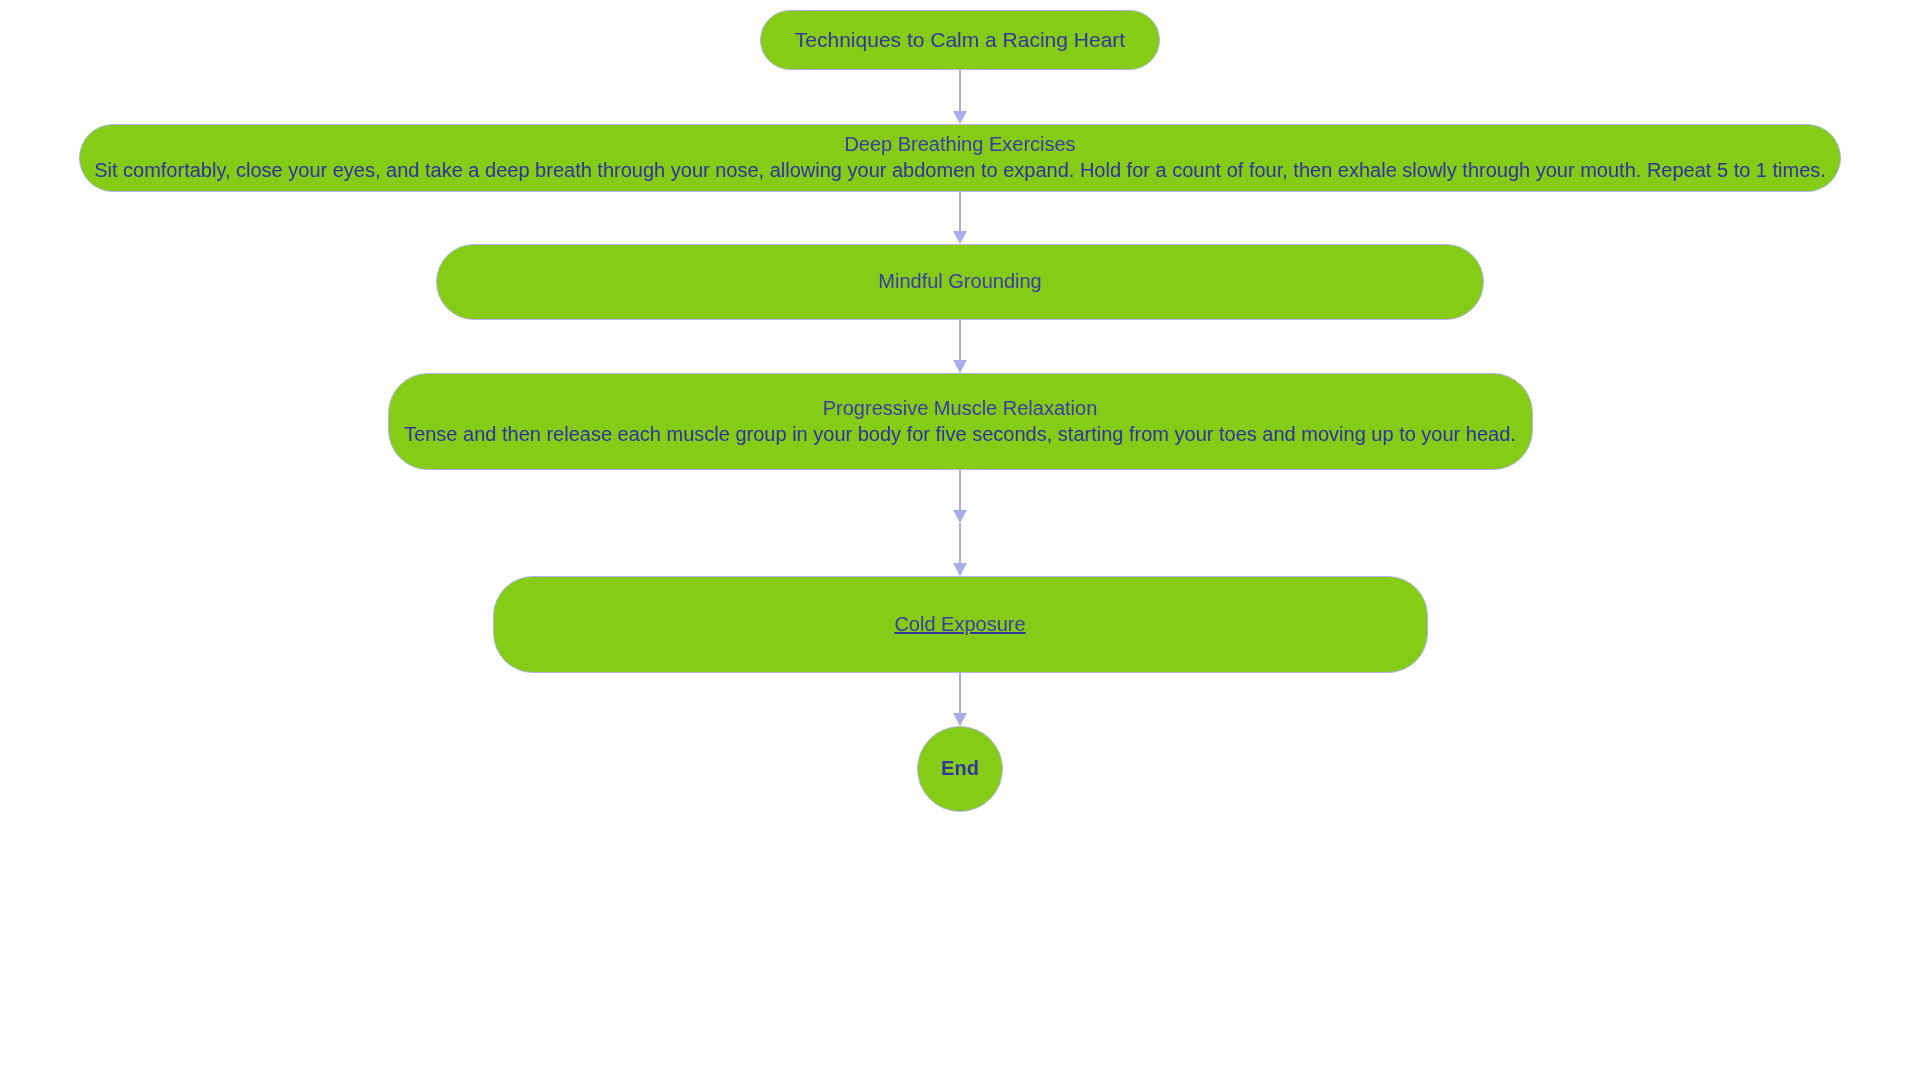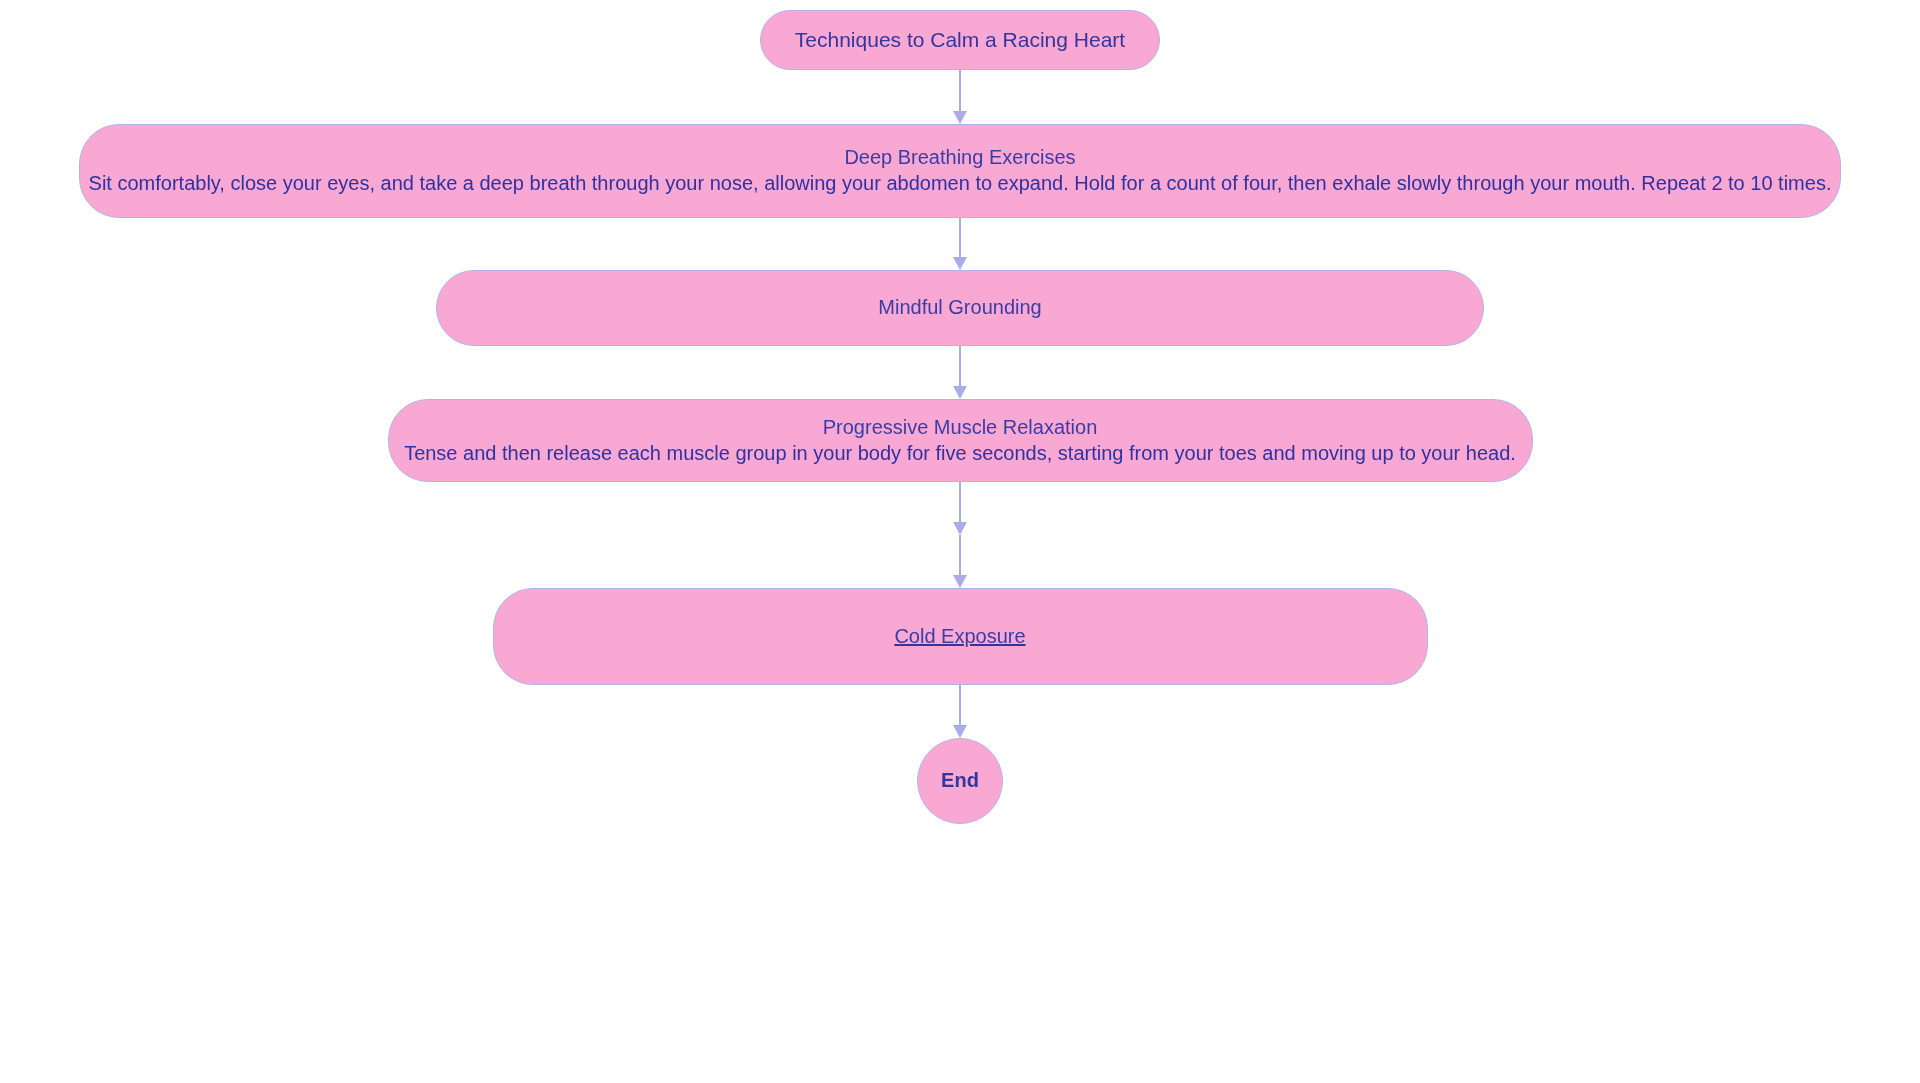--- a/index.html
+++ b/index.html
@@ -19,21 +19,21 @@
     width: 1920px;
     height: 1083px;
     display: flex;
     flex-direction: column;
     align-items: center;
   }
 
   
   .node {
     box-sizing: border-box;
-    background: #f9a8d4;
+    background: #84cc16;
     border: 1px solid #b0b4ea;
     color: #32359b;
     text-align: center;
     display: flex;
     flex-direction: column;
     align-items: center;
     justify-content: center;
     line-height: 1.28;
     white-space: nowrap;
   }
@@ -99,40 +99,40 @@
 
   <div class="node start" style="margin-top:10px; height:60px;">
     <span>Techniques to Calm a Racing Heart</span>
   </div>
 
   <div class="connector" style="height:54px;">
     <div class="line"></div>
     <div class="head"></div>
   </div>
 
-  <div class="node step" style="width:1762px; height:94px;">
+  <div class="node step" style="width:1762px; height:68px;">
     <div class="n-title">Deep Breathing Exercises</div>
-    <div class="n-desc">Sit comfortably, close your eyes, and take a deep breath through your nose, allowing your abdomen to expand. Hold for a count of four, then exhale slowly through your mouth. Repeat 2 to 10 times.</div>
+    <div class="n-desc">Sit comfortably, close your eyes, and take a deep breath through your nose, allowing your abdomen to expand. Hold for a count of four, then exhale slowly through your mouth. Repeat 5 to 1 times.</div>
   </div>
 
   <div class="connector" style="height:52px;">
     <div class="line"></div>
     <div class="head"></div>
   </div>
 
   <div class="node step" style="width:1048px; height:76px;">
     <div class="n-title">Mindful Grounding</div>
   </div>
 
   <div class="connector" style="height:53px;">
     <div class="line"></div>
     <div class="head"></div>
   </div>
 
-  <div class="node step" style="width:1145px; height:83px;text-align:center;">
+  <div class="node step" style="width:1145px; height:97px;text-align:center;">
     <div class="n-title">Progressive Muscle Relaxation</div>
     <div class="n-desc">Tense and then release each muscle group in your body for five seconds, starting from your toes and moving up to your head.</div>
   </div>
 
   <div class="connector" style="height:53px;">
     <div class="line"></div>
     <div class="head"></div>
   </div>
 
 

